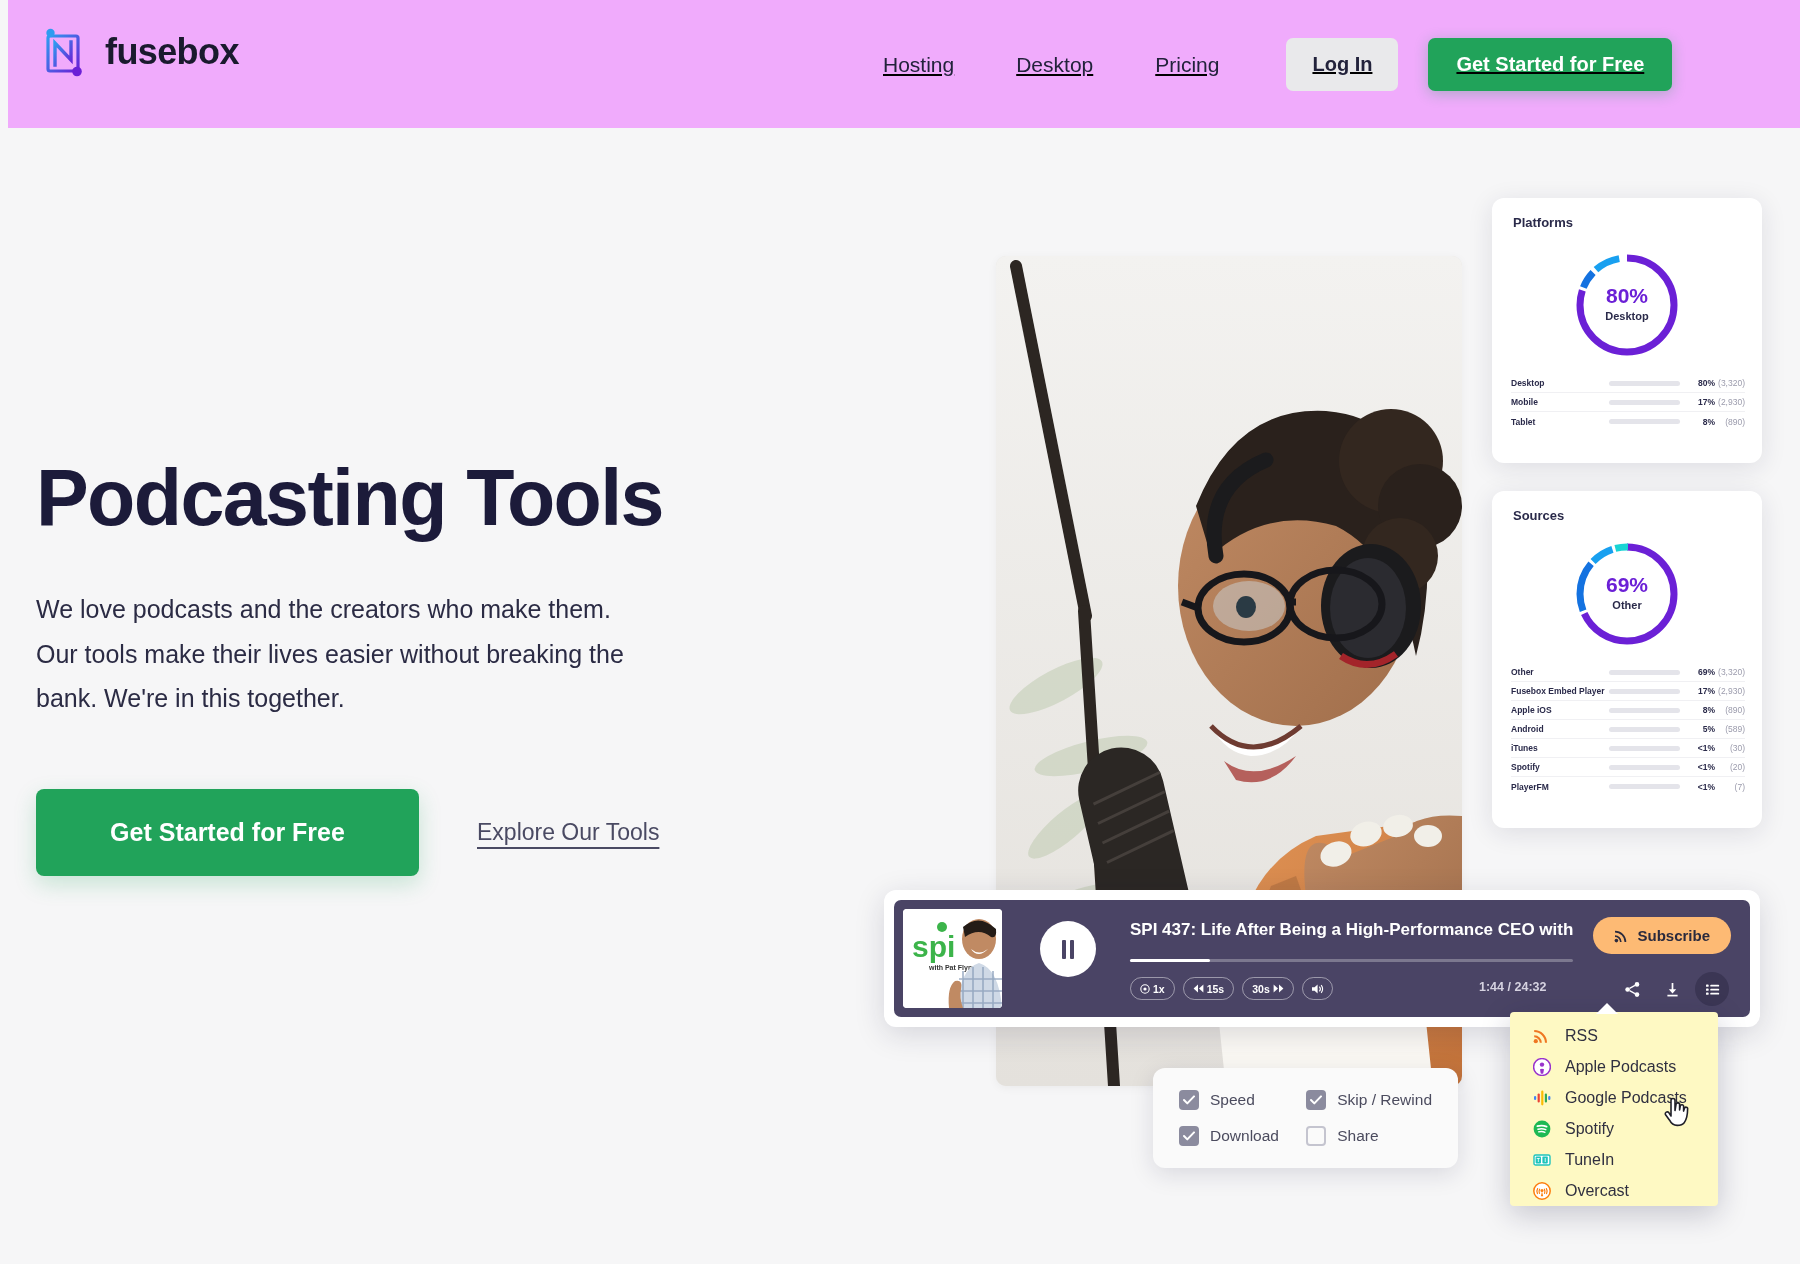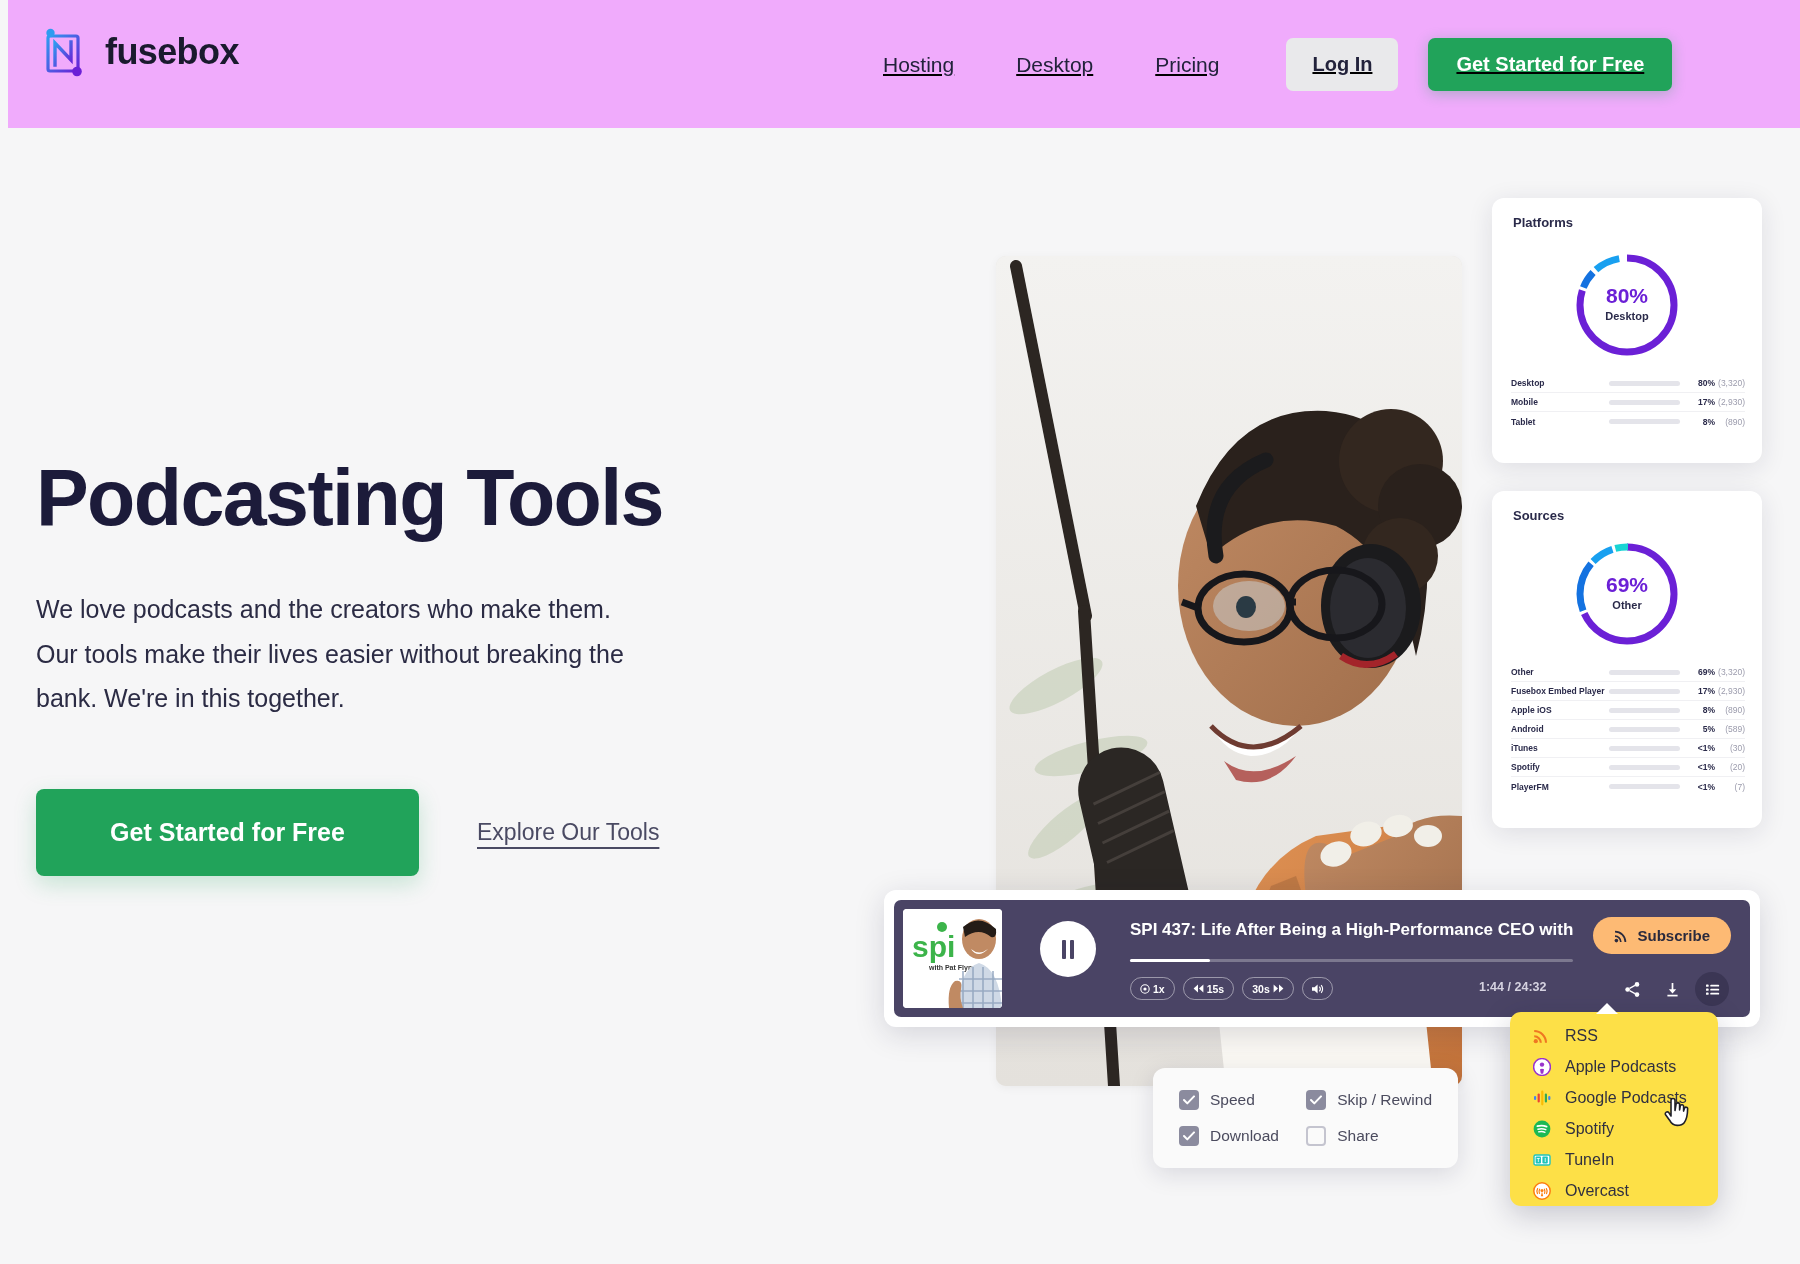--- a/index.html
+++ b/index.html
@@ -237,21 +237,21 @@
     display: flex; align-items: center; justify-content: center;
   }
   .opt-box.on { background: #8b8b9e; }
   .opt-box.off { background: #fafafa; border: 2px solid #c4c4cf; }
   .opt-label { font-size: 15.5px; color: #4b4b5e; white-space: nowrap; }
 
   
   .sub-menu {
     position: absolute; left: 1510px; top: 1012px;
     width: 208px; height: 194px;
-    background: #fde047; border-radius: 11px;
+    background: #fef9c3; border-radius: 4px;
     box-shadow: 0 8px 30px rgba(25,25,60,0.22);
     padding: 8px 0;
     z-index: 40;
   }
   .sub-arrow {
     position: absolute; left: 1596px; top: 1003px;
     width: 0; height: 0;
     border-left: 11px solid transparent;
     border-right: 11px solid transparent;
     border-bottom: 11px solid #ffffff;

